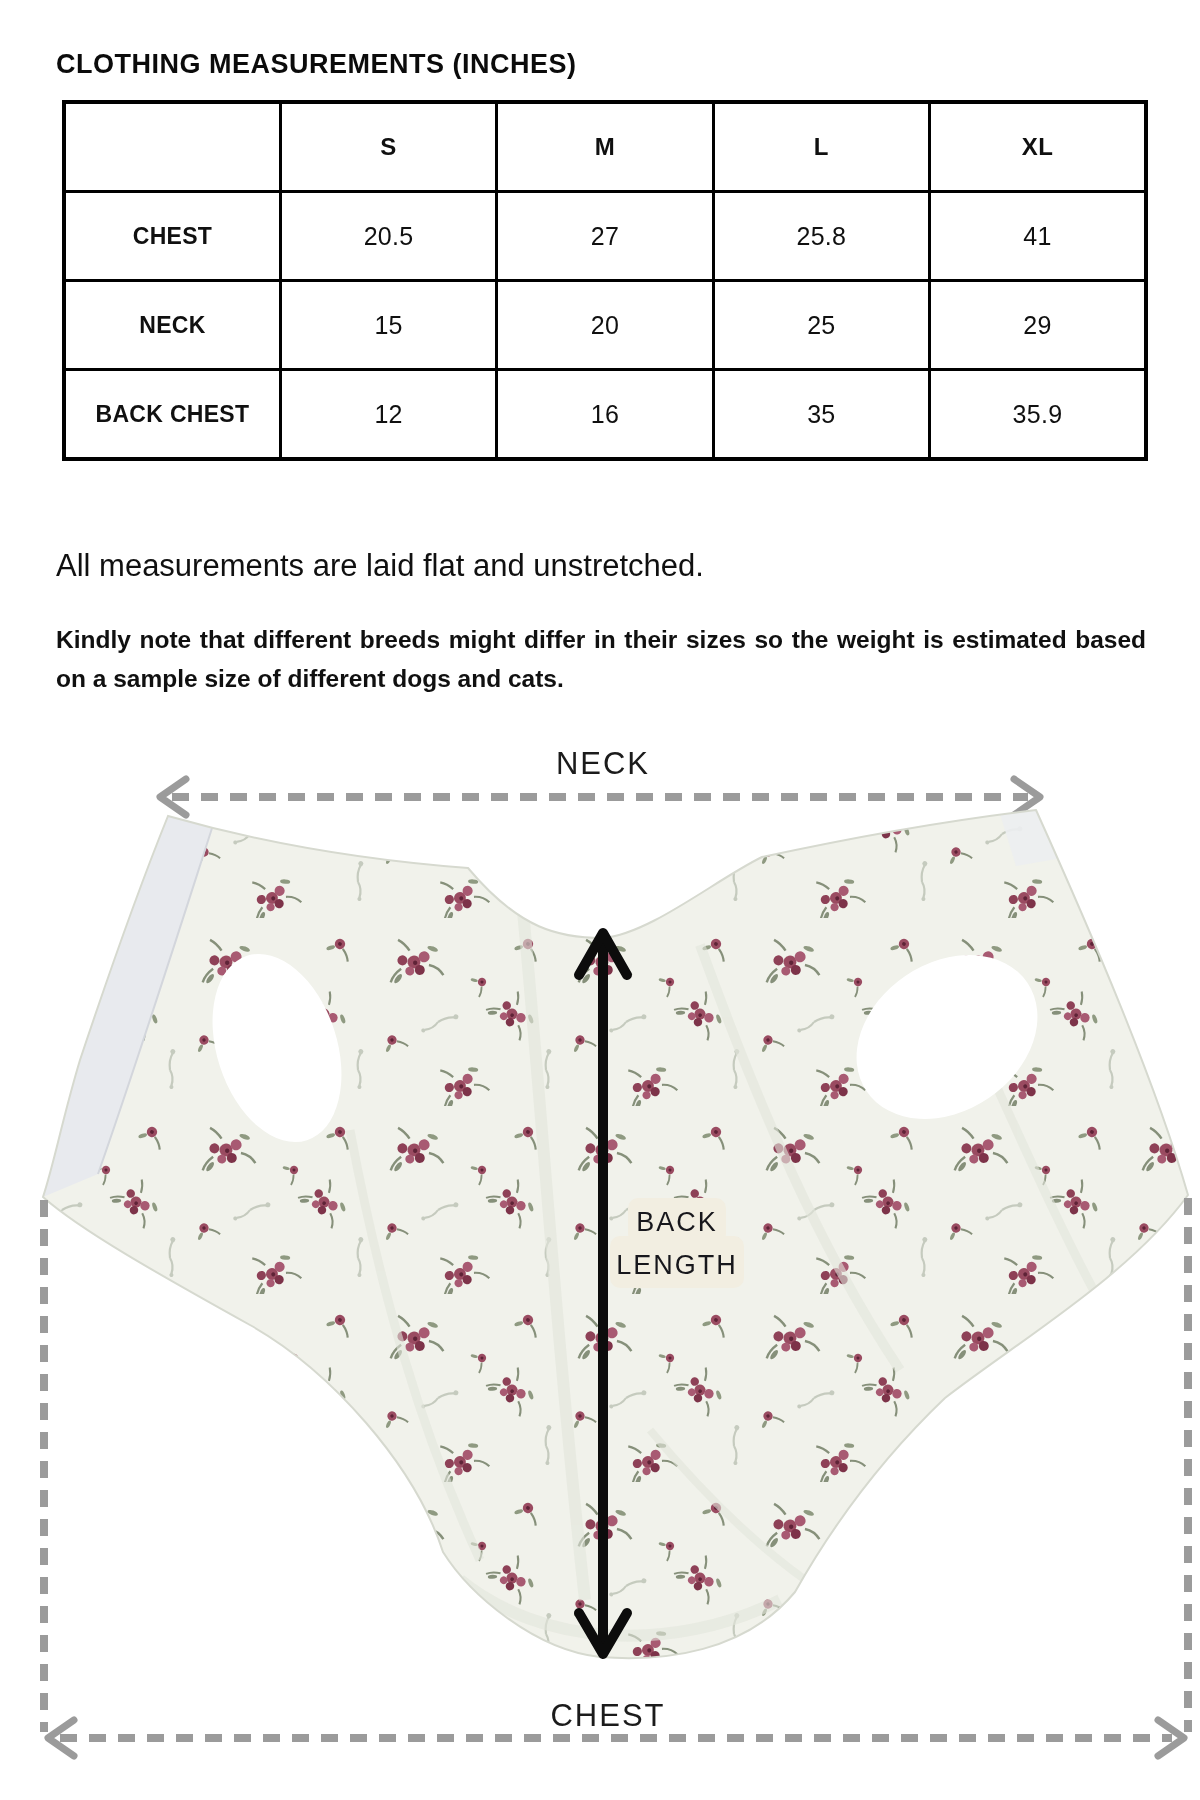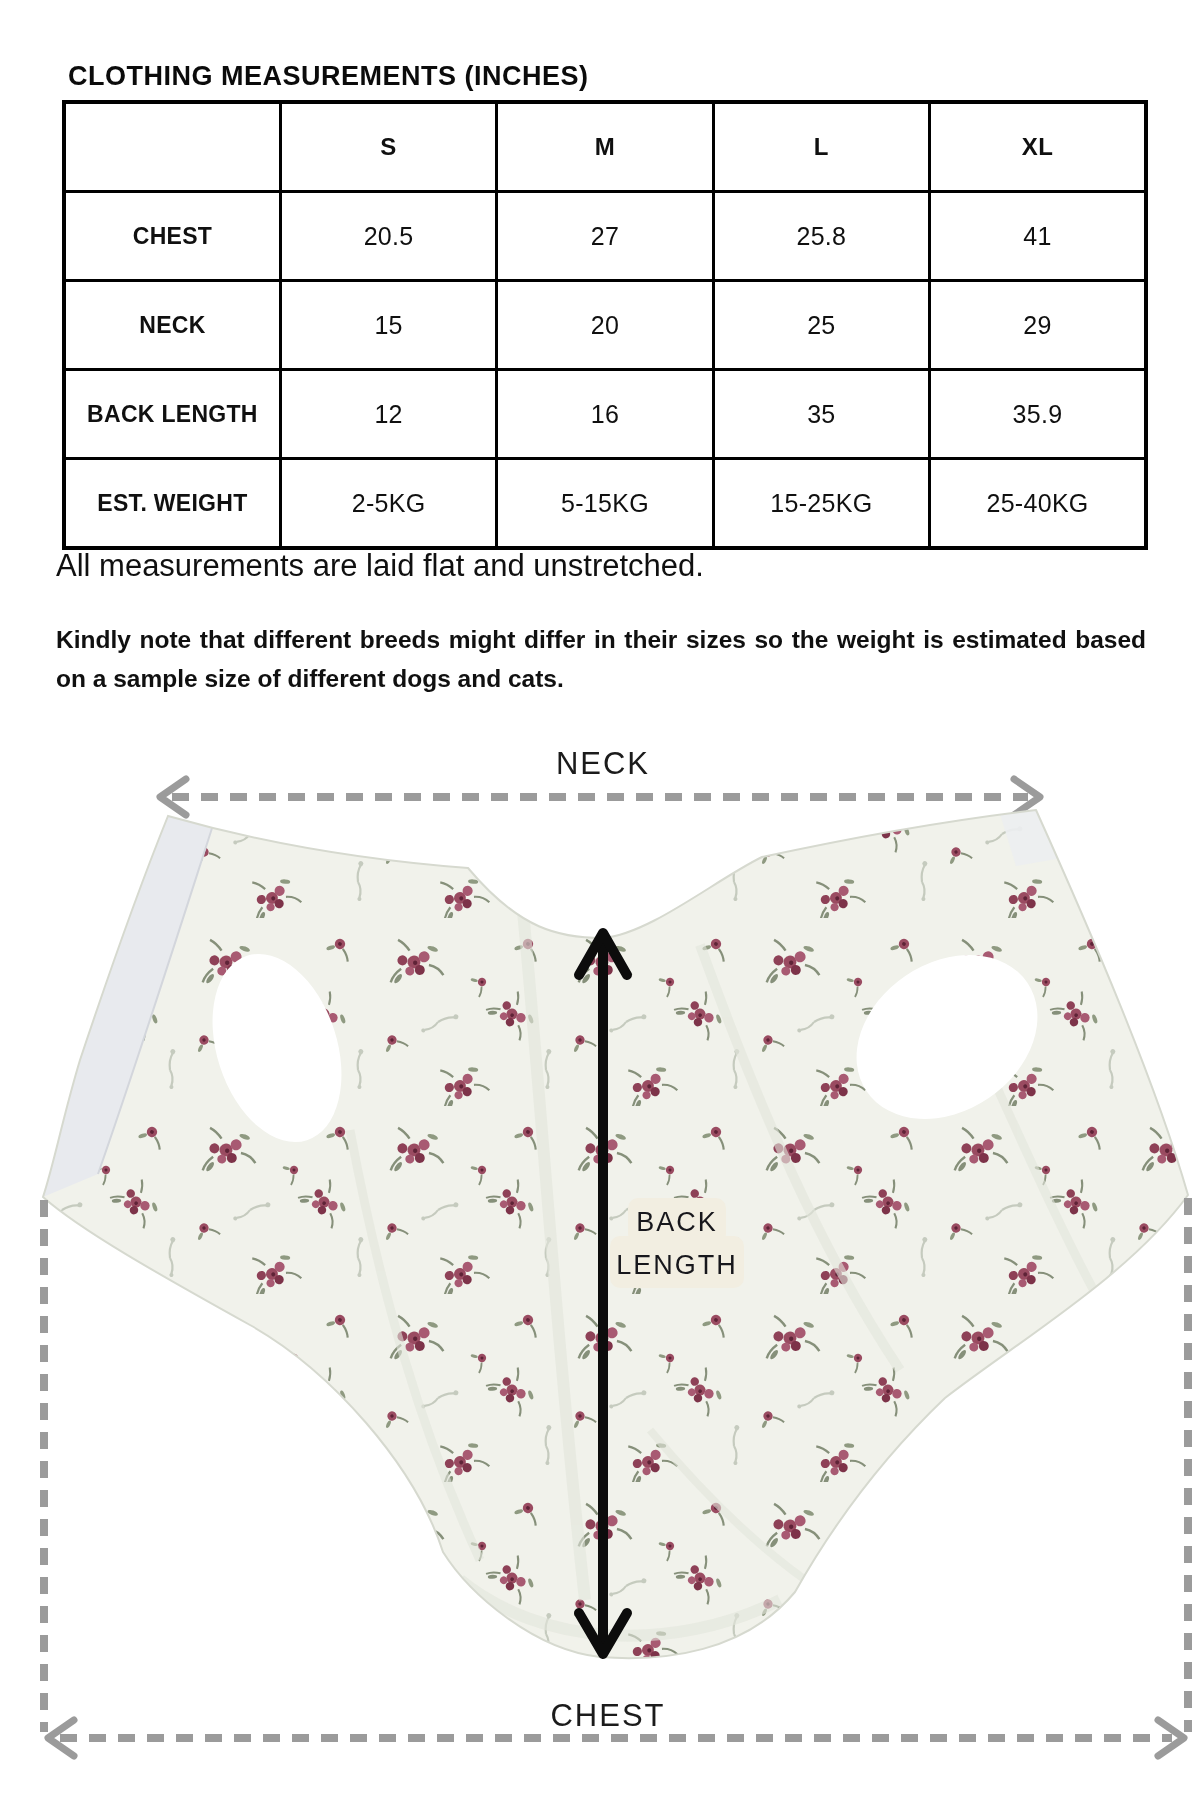--- a/index.html
+++ b/index.html
@@ -1,21 +1,21 @@
 <!DOCTYPE html>
 <html><head>
 <meta charset="utf-8">
 <style>
   html,body{margin:0;padding:0;}
   body{
     width:1200px;height:1800px;position:relative;background:#ffffff;
     font-family:"Liberation Sans",sans-serif;color:#101010;overflow:hidden;
   }
   .title{
-    position:absolute;left:56px;top:48px;margin:12px;
+    position:absolute;left:56px;top:48px;margin:0;
     font-size:27px;line-height:32px;font-weight:700;letter-spacing:.5px;color:#0b0b0b;
   }
   table.meas{
     position:absolute;left:62px;top:100px;width:1086px;
     border-collapse:collapse;table-layout:fixed;border:4px solid #000;
   }
   table.meas td, table.meas th{
     border:3px solid #000;text-align:center;vertical-align:middle;
     height:86px;padding:0;background:#fff;
   }
@@ -62,32 +62,25 @@
       <td class="val">41</td>
     </tr>
     <tr>
       <th class="rowlab">NECK</th>
       <td class="val">15</td>
       <td class="val">20</td>
       <td class="val">25</td>
       <td class="val">29</td>
     </tr>
     <tr>
-      <th class="rowlab">BACK LENGTH</th>
+      <th class="rowlab">BACK CHEST</th>
       <td class="val">12</td>
       <td class="val">16</td>
       <td class="val">35</td>
       <td class="val">35.9</td>
-    </tr>
-    <tr>
-      <th class="rowlab">EST. WEIGHT</th>
-      <td class="val">2-5KG</td>
-      <td class="val">5-15KG</td>
-      <td class="val">15-25KG</td>
-      <td class="val">25-40KG</td>
     </tr>
   </tbody>
 </table>
 
 <p class="note">All measurements are laid flat and unstretched.</p>
 <p class="para">Kindly note that different breeds might differ in their sizes so the weight is estimated based on a sample size of different dogs and cats.</p>
 
 <svg class="figure" width="1200" height="1070" viewBox="0 0 1200 1070" xmlns="http://www.w3.org/2000/svg">
   <defs>
     <g id="rosette">

